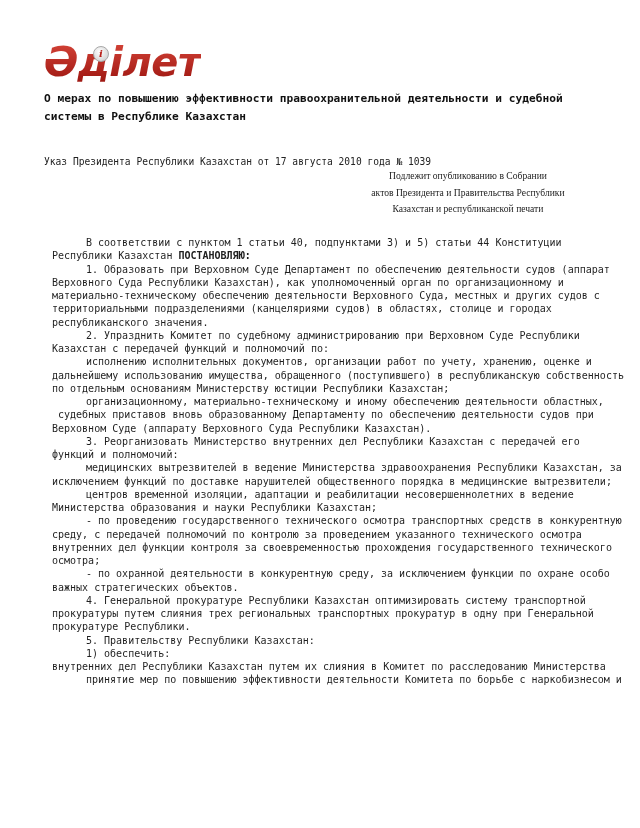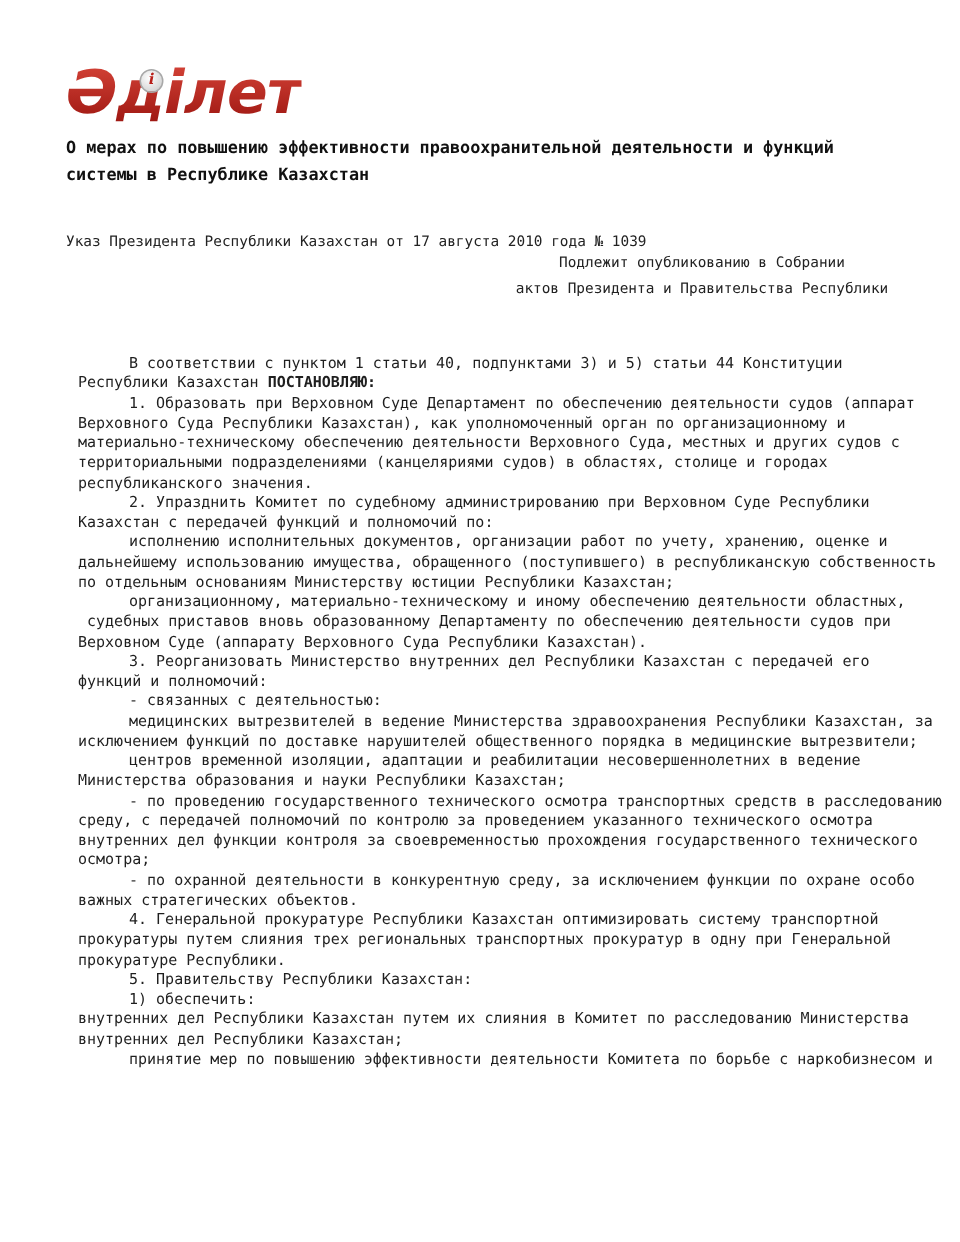--- a/index.html
+++ b/index.html
@@ -77,21 +77,21 @@
     .publish-note {
       position: absolute;
       right: 42px;
       top: 168px;
       font-size: 9.6px;
       line-height: 16.5px;
       text-align: center;
       color: #222222;
       width: 260px;
     }
-    .publish-note div { white-space: nowrap; }
+    .publish-note div { white-space: nowrap; font-family: Liberation Serif, serif; }
     .body {
       position: absolute;
       left: 52px;
       top: 236px;
       width: 560px;
       font-size: 10px;
       line-height: 13.25px;
       color: #1f1f1f;
     }
     .line {
@@ -103,61 +103,60 @@
   </style>
 </head>
 <body>
 
 <div class="logo">
   <span class="logo-text"><span>Әді</span><span>лет</span></span>
   <span class="logo-badge">i</span>
 </div>
 
 <h1 class="title">
-  <div>О мерах по повышению эффективности правоохранительной деятельности и функций</div>
+  <div>О мерах по повышению эффективности правоохранительной деятельности и судебной</div>
   <div>системы в Республике Казахстан</div>
 </h1>
 
 <div class="decree">Указ Президента Республики Казахстан от 17 августа 2010 года № 1039</div>
 
 <div class="publish-note">
   <div>Подлежит опубликованию в Собрании</div>
   <div>актов Президента и Правительства Республики</div>
+  <div>Казахстан и республиканской печати</div>
 </div>
 
 <div class="body" id="doc-body">
     <div class="line indent"><span>В соответствии с пунктом 1 статьи 40, подпунктами 3) и 5) статьи 44 Конституции</span></div>
     <div class="line"><span>Республики Казахстан </span><span class="bold">ПОСТАНОВЛЯЮ:</span></div>
     <div class="line indent"><span>1. Образовать при Верховном Суде Департамент по обеспечению деятельности судов (аппарат</span></div>
     <div class="line"><span>Верховного Суда Республики Казахстан), как уполномоченный орган по организационному и</span></div>
     <div class="line"><span>материально-техническому обеспечению деятельности Верховного Суда, местных и других судов с</span></div>
     <div class="line"><span>территориальными подразделениями (канцеляриями судов) в областях, столице и городах</span></div>
     <div class="line"><span>республиканского значения.</span></div>
     <div class="line indent"><span>2. Упразднить Комитет по судебному администрированию при Верховном Суде Республики</span></div>
     <div class="line"><span>Казахстан с передачей функций и полномочий по:</span></div>
     <div class="line indent"><span>исполнению исполнительных документов, организации работ по учету, хранению, оценке и</span></div>
     <div class="line"><span>дальнейшему использованию имущества, обращенного (поступившего) в республиканскую собственность</span></div>
     <div class="line"><span>по отдельным основаниям Министерству юстиции Республики Казахстан;</span></div>
     <div class="line indent"><span>организационному, материально-техническому и иному обеспечению деятельности областных,</span></div>
     <div class="line"><span> судебных приставов вновь образованному Департаменту по обеспечению деятельности судов при</span></div>
     <div class="line"><span>Верховном Суде (аппарату Верховного Суда Республики Казахстан).</span></div>
     <div class="line indent"><span>3. Реорганизовать Министерство внутренних дел Республики Казахстан с передачей его</span></div>
     <div class="line"><span>функций и полномочий:</span></div>
-    <div class="line indent"><span>- связанных с деятельностью:</span></div>
     <div class="line indent"><span>медицинских вытрезвителей в ведение Министерства здравоохранения Республики Казахстан, за</span></div>
     <div class="line"><span>исключением функций по доставке нарушителей общественного порядка в медицинские вытрезвители;</span></div>
     <div class="line indent"><span>центров временной изоляции, адаптации и реабилитации несовершеннолетних в ведение</span></div>
     <div class="line"><span>Министерства образования и науки Республики Казахстан;</span></div>
-    <div class="line indent"><span>- по проведению государственного технического осмотра транспортных средств в расследованию</span></div>
+    <div class="line indent"><span>- по проведению государственного технического осмотра транспортных средств в конкурентную</span></div>
     <div class="line"><span>среду, с передачей полномочий по контролю за проведением указанного технического осмотра</span></div>
     <div class="line"><span>внутренних дел функции контроля за своевременностью прохождения государственного технического</span></div>
     <div class="line"><span>осмотра;</span></div>
     <div class="line indent"><span>- по охранной деятельности в конкурентную среду, за исключением функции по охране особо</span></div>
     <div class="line"><span>важных стратегических объектов.</span></div>
     <div class="line indent"><span>4. Генеральной прокуратуре Республики Казахстан оптимизировать систему транспортной</span></div>
     <div class="line"><span>прокуратуры путем слияния трех региональных транспортных прокуратур в одну при Генеральной</span></div>
     <div class="line"><span>прокуратуре Республики.</span></div>
     <div class="line indent"><span>5. Правительству Республики Казахстан:</span></div>
     <div class="line indent"><span>1) обеспечить:</span></div>
     <div class="line"><span>внутренних дел Республики Казахстан путем их слияния в Комитет по расследованию Министерства</span></div>
-    <div class="line"><span>внутренних дел Республики Казахстан;</span></div>
     <div class="line indent"><span>принятие мер по повышению эффективности деятельности Комитета по борьбе с наркобизнесом и</span></div>
   </div>
 
 </body></html>

